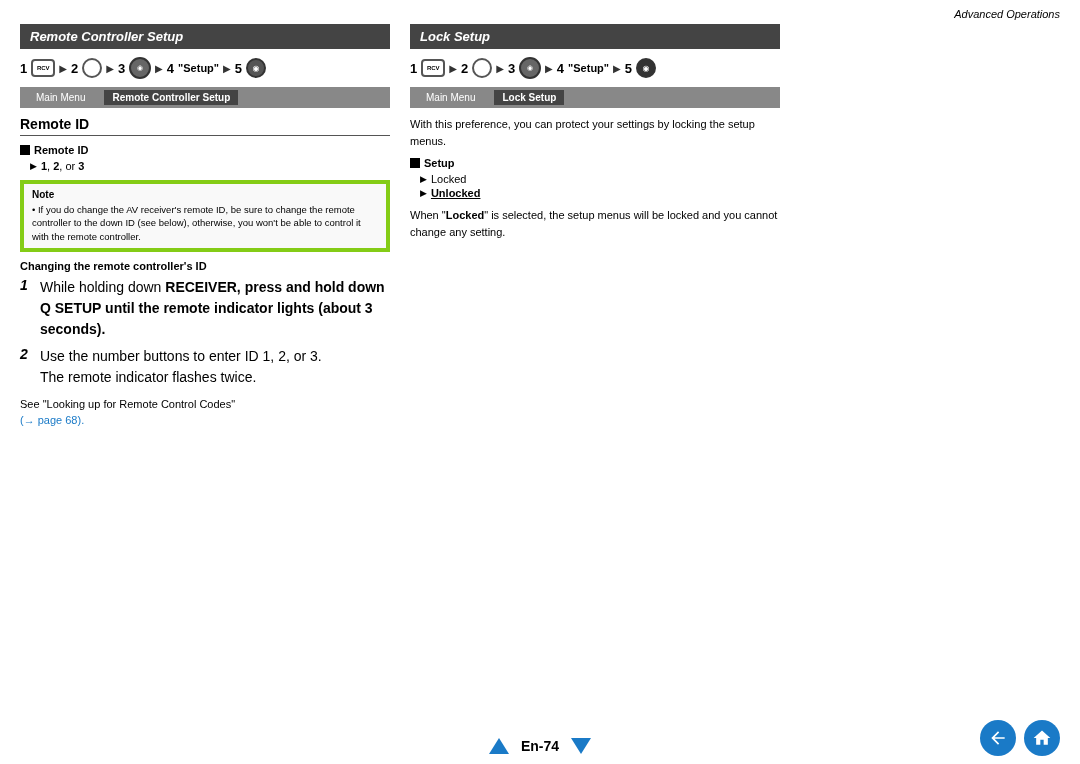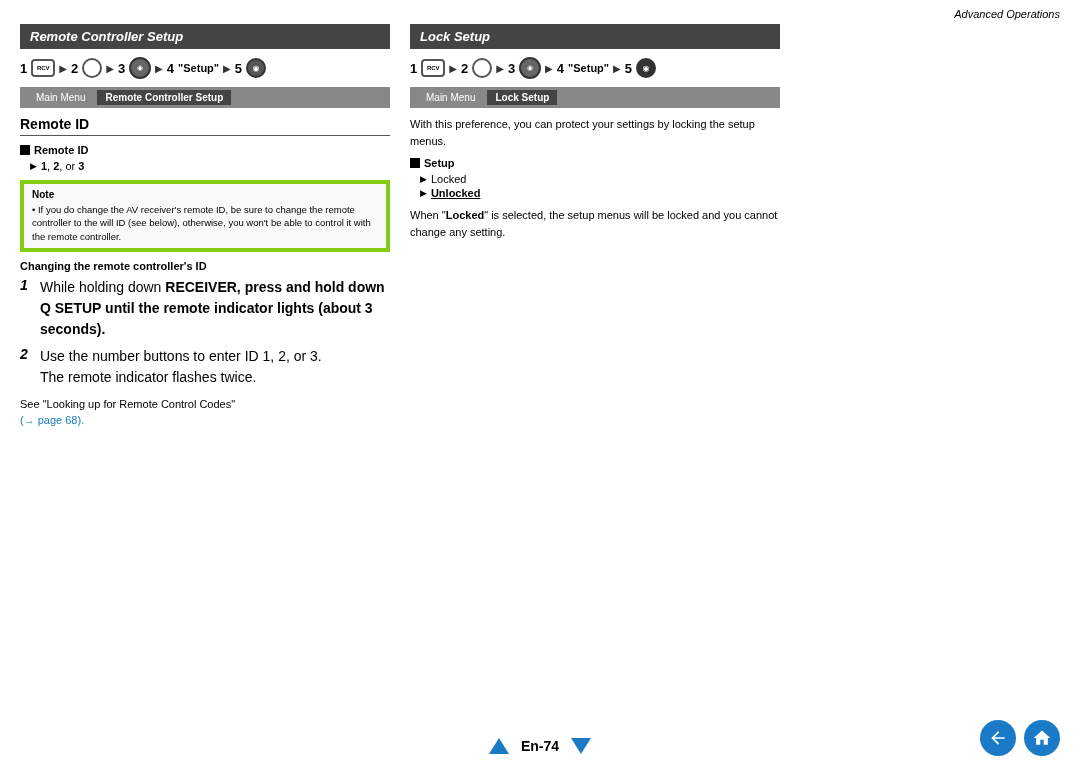--- a/index.html
+++ b/index.html
@@ -113,21 +113,21 @@
 
     
     .breadcrumb-bar {
       background: #888;
       color: #fff;
       display: flex;
       align-items: center;
       padding: 3px 8px;
       font-size: 10px;
       margin-bottom: 8px;
-      gap: 4px;
+      gap: 11px;
     }
 
     .breadcrumb-item {
       padding: 2px 8px;
       font-size: 10px;
     }
 
     .breadcrumb-item.active {
       background: #444;
       font-weight: bold;
@@ -353,21 +353,21 @@
     </div>
 
     <div class="bullet-item">
       <span class="bullet-arrow">▶</span>
       <span><strong>1</strong>, <strong>2</strong>, or <strong>3</strong></span>
     </div>
 
 
     <div class="note-box">
       <div class="note-title">Note</div>
-      <div class="note-text">• If you do change the AV receiver's remote ID, be sure to change the remote controller to the will ID (see below), otherwise, you won't be able to control it with the remote controller.</div>
+      <div class="note-text">• If you do change the AV receiver's remote ID, be sure to change the remote controller to the down ID (see below), otherwise, you won't be able to control it with the remote controller.</div>
     </div>
 
     <div class="subsection-heading">Changing the remote controller's ID</div>
 
     <div class="numbered-item">
       <span class="num">1</span>
       <div class="content">
         <span>While holding down <strong>RECEIVER, press and hold down Q SETUP until the remote indicator lights (about 3 seconds).</strong></span>
       </div>
     </div>

